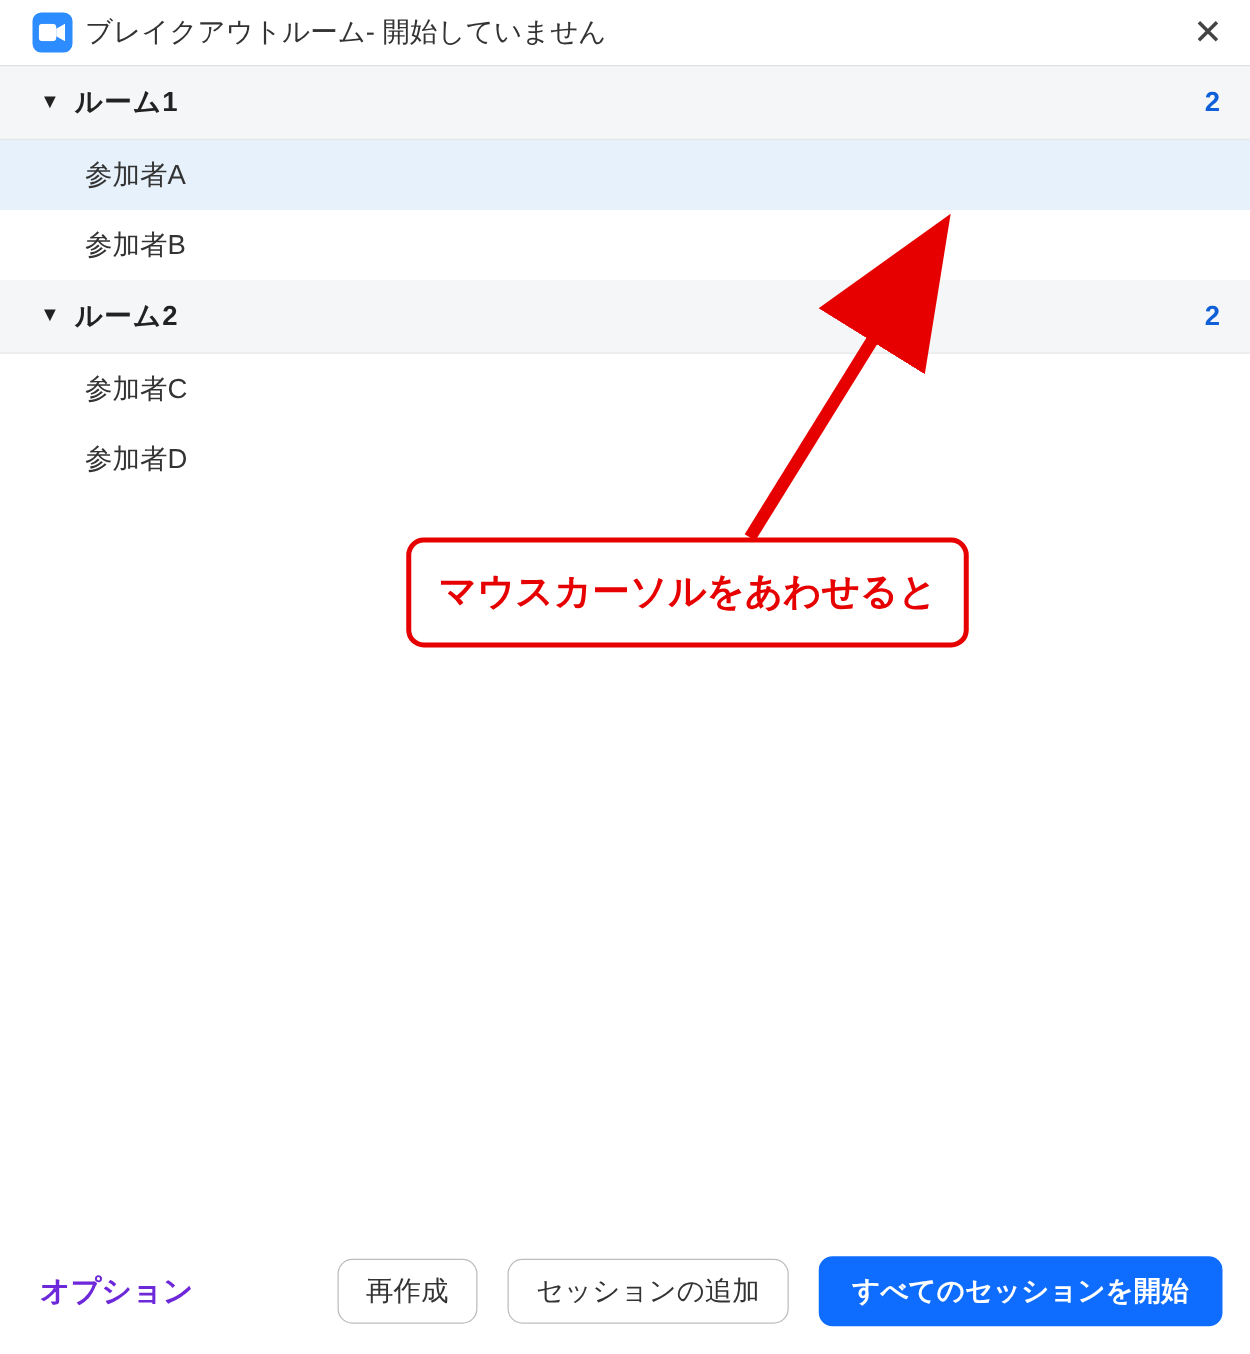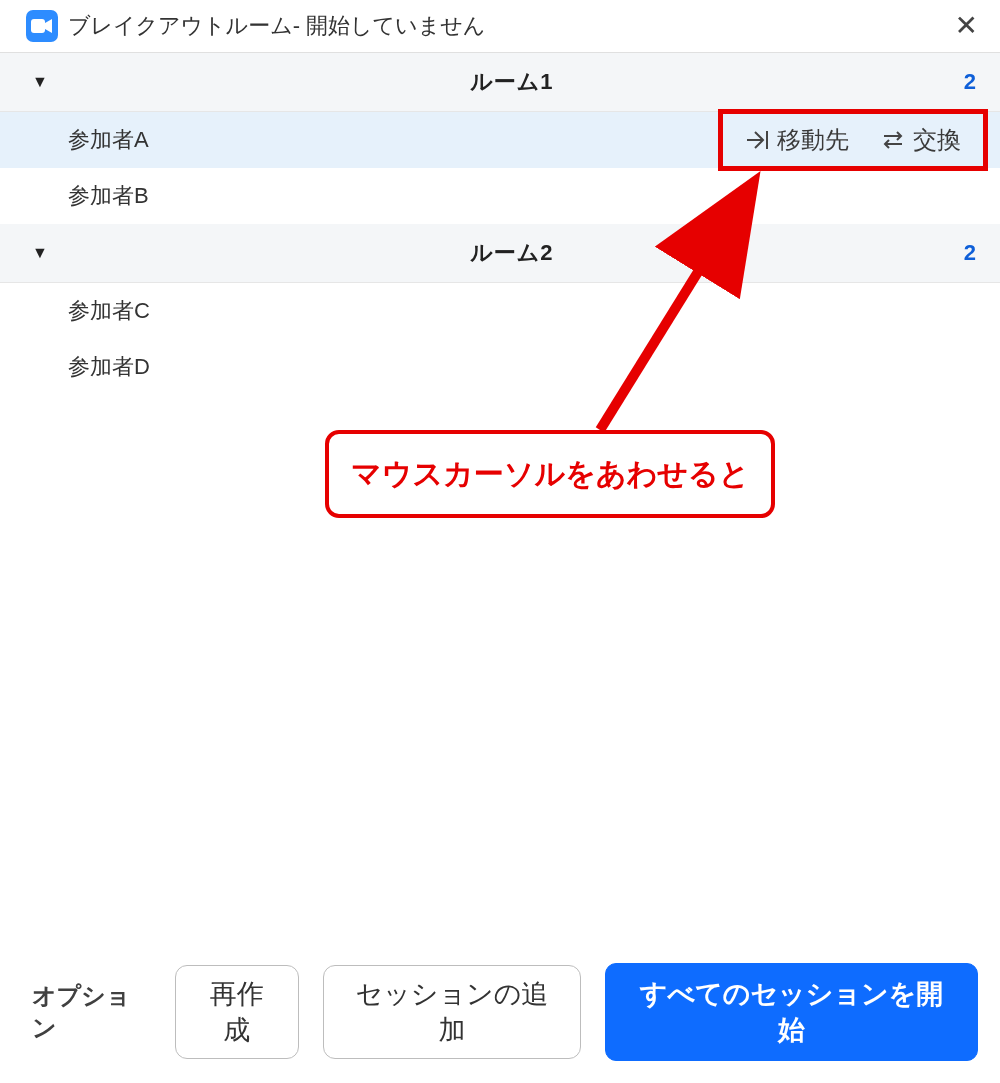--- a/index.html
+++ b/index.html
@@ -45,21 +45,21 @@
       border-bottom: 1px solid #e6e6e6;
       display: flex;
       align-items: center;
       padding: 14px 24px 14px 32px;
       font-size: 22px;
       font-weight: bold;
       color: #222;
       cursor: pointer;
     }
     .room-header .chev { margin-right: 12px; font-size: 16px; color: #222; }
-    .room-header .room-name { flex: 1; letter-spacing: 1px; text-align: center; }
+    .room-header .room-name { flex: 1; letter-spacing: 1px; }
     .room-header .room-count {
       color: #0e5fd8;
       font-weight: bold;
       font-size: 22px;
     }
     .participant {
       display: flex;
       align-items: flex-end;
       padding: 12px 24px 12px 68px;
       font-size: 22px;
@@ -95,29 +95,29 @@
     .hover-btn svg { flex-shrink: 0; }
     .footer {
       position: absolute;
       bottom: 0; left: 0; right: 0;
       display: flex;
       align-items: center;
       padding: 18px 22px 22px 32px;
       gap: 24px;
     }
     .options-link {
-      color: #404040;
+      color: #6d28d9;
       font-size: 24px;
       font-weight: bold;
       cursor: pointer;
       margin-right: auto;
       letter-spacing: 0;
     }
     .btn {
-      font-size: 27px;
+      font-size: 22px;
       padding: 10px 22px;
       border-radius: 12px;
       border: 1.5px solid #bdbdbd;
       background: #fff;
       color: #333;
       cursor: pointer;
     }
     .btn-primary {
       background: #0e6cff;
       border-color: #0e6cff;
@@ -161,37 +161,20 @@
 
 <div class="rooms">
 
   <div class="room-header">
     <span class="chev">▼</span>
     <span class="room-name">ルーム1</span>
     <span class="room-count">2</span>
   </div>
   <div class="participant hovered">
     <span class="pname">参加者A</span>
-    <div class="hover-actions">
-      <div class="hover-btn">
-        <svg width="24" height="22" viewBox="0 0 24 22">
-          <path d="M10 3 L18 11 L10 19" stroke="#444" stroke-width="2" fill="none"></path>
-          <line x1="2" y1="11" x2="18" y2="11" stroke="#444" stroke-width="2"></line>
-          <line x1="22" y1="2" x2="22" y2="20" stroke="#444" stroke-width="2"></line>
-        </svg>
-        <span>移動先</span>
-      </div>
-      <div class="hover-btn">
-        <svg width="24" height="22" viewBox="0 0 24 22">
-          <path d="M3 7 L20 7 M16 3 L20 7 L16 11" stroke="#444" stroke-width="2" fill="none"></path>
-          <path d="M21 15 L4 15 M8 11 L4 15 L8 19" stroke="#444" stroke-width="2" fill="none"></path>
-        </svg>
-        <span>交換</span>
-      </div>
-    </div>
   </div>
   <div class="participant">
     <span class="pname">参加者B</span>
   </div>
 
   <div class="room-header">
     <span class="chev">▼</span>
     <span class="room-name">ルーム2</span>
     <span class="room-count">2</span>
   </div>

